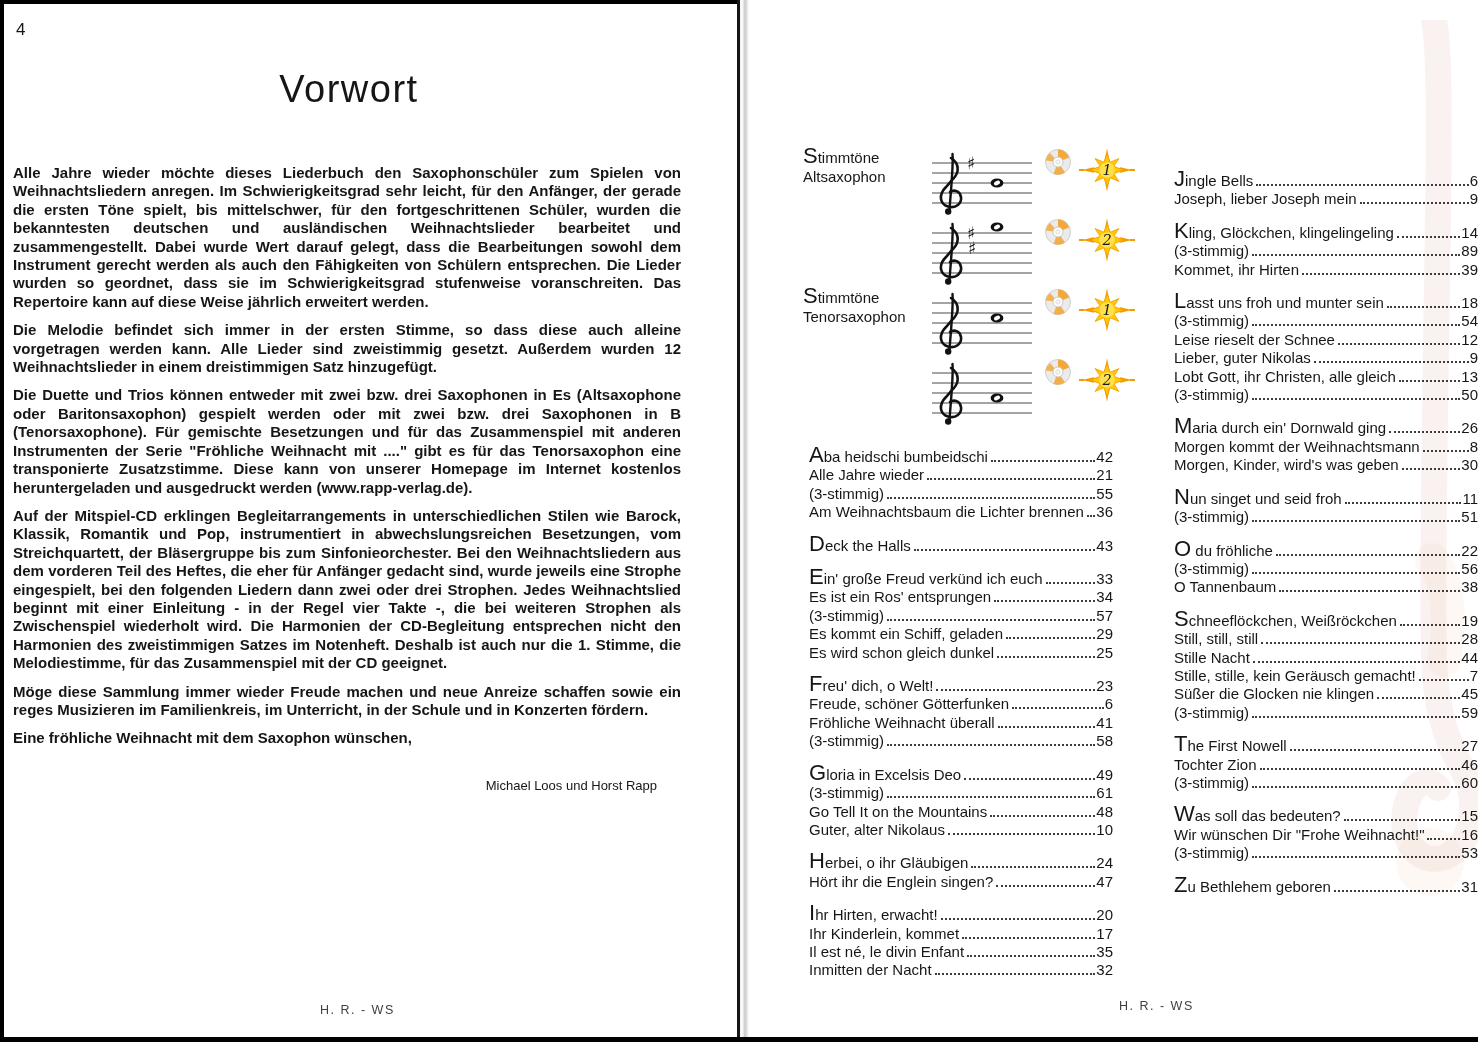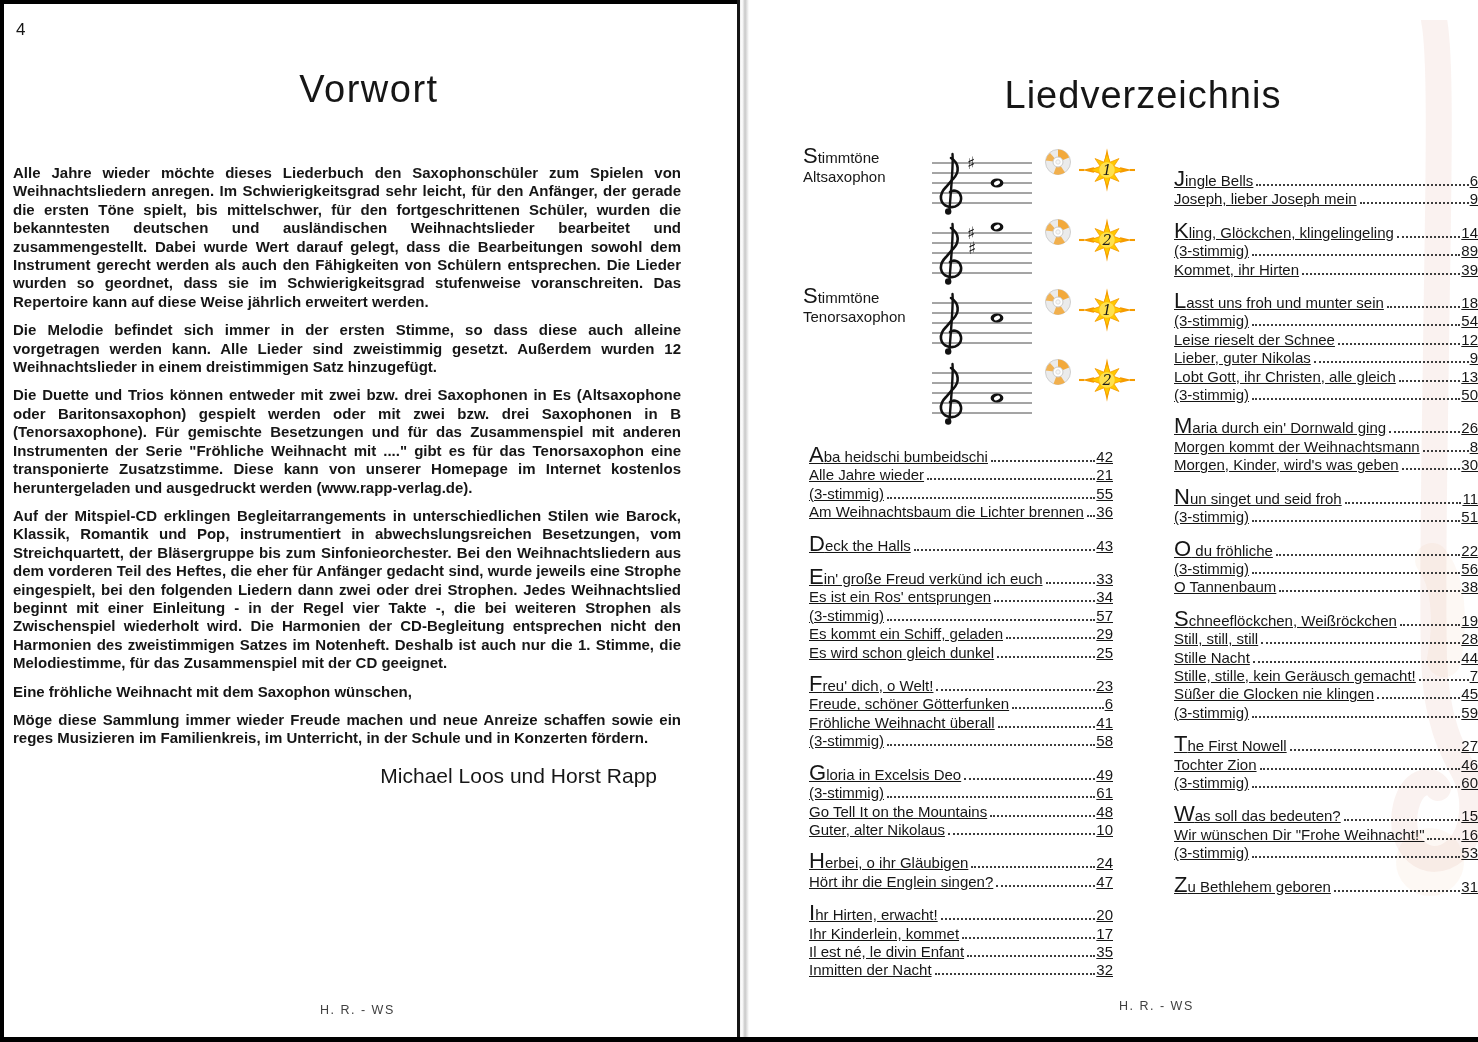--- a/index.html
+++ b/index.html
@@ -10,25 +10,25 @@
   }
   
   .page-left{
     position:absolute;left:0;top:0;width:741px;height:1042px;
     border-top:4px solid #000;border-left:4px solid #000;box-sizing:border-box;
     background:#fff;
   }
   .pl-num{position:absolute;left:12px;top:16px;font-size:17px;}
   .pl-title{
     position:absolute;top:64px;left:0;width:690px;text-align:center;
-    font-size:38px;letter-spacing:1.5px;font-weight:400;padding-left:20px;
+    font-size:38px;letter-spacing:1.5px;font-weight:400;
   }
   .pl-content{position:absolute;left:9px;top:160px;width:676px;}
   .pl-content p{font-size:15px;line-height:18.4px;text-align:justify;margin:0 8px 10px 0;font-weight:bold;}
-  .pl-sig{text-align:right;padding-right:32px;margin-top:16px;font-size:21px;}
+  .pl-sig{text-align:right;padding-right:32px;margin-top:30px;font-size:13px;}
   .footer{
     position:absolute;font-size:12.5px;color:#404040;letter-spacing:1.5px;
   }
   .pl-footer{left:316px;top:999px;}
   
   .gutter{
     position:absolute;left:737px;top:0;width:16px;height:1042px;
     background:linear-gradient(90deg,#161616 0,#161616 2.5px,#f2f2f2 3.5px,#ffffff 5px,#c8c8c8 8px,#ffffff 12px);
   }
   .bottom-strip{position:absolute;left:0;bottom:0;width:1478px;height:5px;background:#000;}
@@ -40,21 +40,21 @@
   }
   .lead{font-size:22px;line-height:14px;}
   
   .tuning{position:absolute;left:50px;top:148px;width:345px;}
   .t-row{display:flex;align-items:flex-start;height:70px;}
   .t-label{width:114px;font-size:15px;line-height:19px;}
   .t-staff{width:120px;height:72px;flex:0 0 auto;}
   .t-cd{width:30px;height:28px;margin-left:6px;flex:0 0 auto;}
   .t-star{width:56px;height:44px;margin-left:6px;flex:0 0 auto;}
   
-  .col{position:absolute;width:304px;font-size:15px;text-decoration:underline;}
+  .col{position:absolute;width:304px;font-size:15px;}
   .col1{left:56px;top:448px;}
   .col2{left:421px;top:172px;}
   .group{margin-bottom:15px;}
   .entry{display:flex;align-items:baseline;line-height:18.4px;white-space:nowrap;}
   .entry .t{flex:0 0 auto;}
   .entry .dots{flex:1 1 auto;border-bottom:2px dotted #3c3c3c;margin:0 1px 3px 3px;min-width:8px;}
   .entry .pg{flex:0 0 auto;}
   .pr-footer{left:366px;top:999px;}
   
   .wm{position:absolute;right:-4px;top:20px;width:110px;height:980px;pointer-events:none;}
@@ -63,39 +63,38 @@
 <body>
 
 <div class="page-left">
   <div class="pl-num">4</div>
   <div class="pl-title">Vorwort</div>
   <div class="pl-content" id="pl-paragraphs">
       <p>Alle Jahre wieder möchte dieses Liederbuch den Saxophonschüler zum Spielen von Weihnachtsliedern anregen. Im Schwierigkeitsgrad sehr leicht, für den Anfänger, der gerade die ersten Töne spielt, bis mittelschwer, für den fortgeschrittenen Schüler, wurden die bekanntesten deutschen und ausländischen Weihnachtslieder bearbeitet und zusammengestellt. Dabei wurde Wert darauf gelegt, dass die Bearbeitungen sowohl dem Instrument gerecht werden als auch den Fähigkeiten von Schülern entsprechen. Die Lieder wurden so geordnet, dass sie im Schwierigkeitsgrad stufenweise voranschreiten. Das Repertoire kann auf diese Weise jährlich erweitert werden.</p>
       <p>Die Melodie befindet sich immer in der ersten Stimme, so dass diese auch alleine vorgetragen werden kann. Alle Lieder sind zweistimmig gesetzt. Außerdem wurden 12 Weihnachtslieder in einem dreistimmigen Satz hinzugefügt.</p>
       <p>Die Duette und Trios können entweder mit zwei bzw. drei Saxophonen in Es (Altsaxophone oder Baritonsaxophon) gespielt werden oder mit zwei bzw. drei Saxophonen in B (Tenorsaxophone). Für gemischte Besetzungen und für das Zusammenspiel mit anderen Instrumenten der Serie "Fröhliche Weihnacht mit ...." gibt es für das Tenorsaxophon eine transponierte Zusatzstimme. Diese kann von unserer Homepage im Internet kostenlos heruntergeladen und ausgedruckt werden (www.rapp-verlag.de).</p>
       <p>Auf der Mitspiel-CD erklingen Begleitarrangements in unterschiedlichen Stilen wie Barock, Klassik, Romantik und Pop, instrumentiert in abwechslungsreichen Besetzungen, vom Streichquartett, der Bläsergruppe bis zum Sinfonieorchester. Bei den Weihnachtsliedern aus dem vorderen Teil des Heftes, die eher für Anfänger gedacht sind, wurde jeweils eine Strophe eingespielt, bei den folgenden Liedern dann zwei oder drei Strophen. Jedes Weihnachtslied beginnt mit einer Einleitung - in der Regel vier Takte -, die bei weiteren Strophen als Zwischenspiel wiederholt wird. Die Harmonien der CD-Begleitung entsprechen nicht den Harmonien des zweistimmigen Satzes im Notenheft. Deshalb ist auch nur die 1. Stimme, die Melodiestimme, für das Zusammenspiel mit der CD geeignet.</p>
+      <p>Möge diese Sammlung immer wieder Freude machen und neue Anreize schaffen sowie ein reges Musizieren im Familienkreis, im Unterricht, in der Schule und in Konzerten fördern.</p>
       <p>Eine fröhliche Weihnacht mit dem Saxophon wünschen,</p>
-      <p>Möge diese Sammlung immer wieder Freude machen und neue Anreize schaffen sowie ein reges Musizieren im Familienkreis, im Unterricht, in der Schule und in Konzerten fördern.</p>
       <div class="pl-sig">Michael Loos und Horst Rapp</div>
     </div>
   <div class="footer pl-footer">H. R. - WS</div>
 </div>
 
 <div class="gutter"></div>
 
 <div class="page-right">
   <div class="wm">
     <svg width="110" height="980" viewBox="0 0 110 980">
       <path d="M62 0 C70 40 66 180 64 330 C62 470 60 560 62 640 C64 700 80 730 92 752 C104 774 104 812 84 830 C56 854 24 826 34 786 C40 762 58 756 66 768" fill="none" stroke="#CD8269" stroke-opacity="0.10" stroke-width="26" stroke-linecap="round"></path>
       <circle cx="58" cy="842" r="34" fill="#E8A878" fill-opacity="0.08"></circle>
       <path d="M60 540 C76 560 80 600 72 640" fill="none" stroke="#E8A878" stroke-opacity="0.08" stroke-width="34" stroke-linecap="round"></path>
     </svg>
   </div>
 
-  <div class="pr-title">Liedverzeichnis</div>
 
   <div class="tuning" id="tuning-rows">
       <div class="t-row">
         <div class="t-label">
           <div><span class="lead">S</span>timmtöne</div>
           <div>Altsaxophon</div>
         </div>
         <div class="t-staff"><svg width="120" height="72" viewBox="0 0 120 72">
             <line x1="15" y1="15" x2="115" y2="15" stroke="#4a4a4a" stroke-width="1"></line>
             <line x1="15" y1="25" x2="115" y2="25" stroke="#4a4a4a" stroke-width="1"></line>

